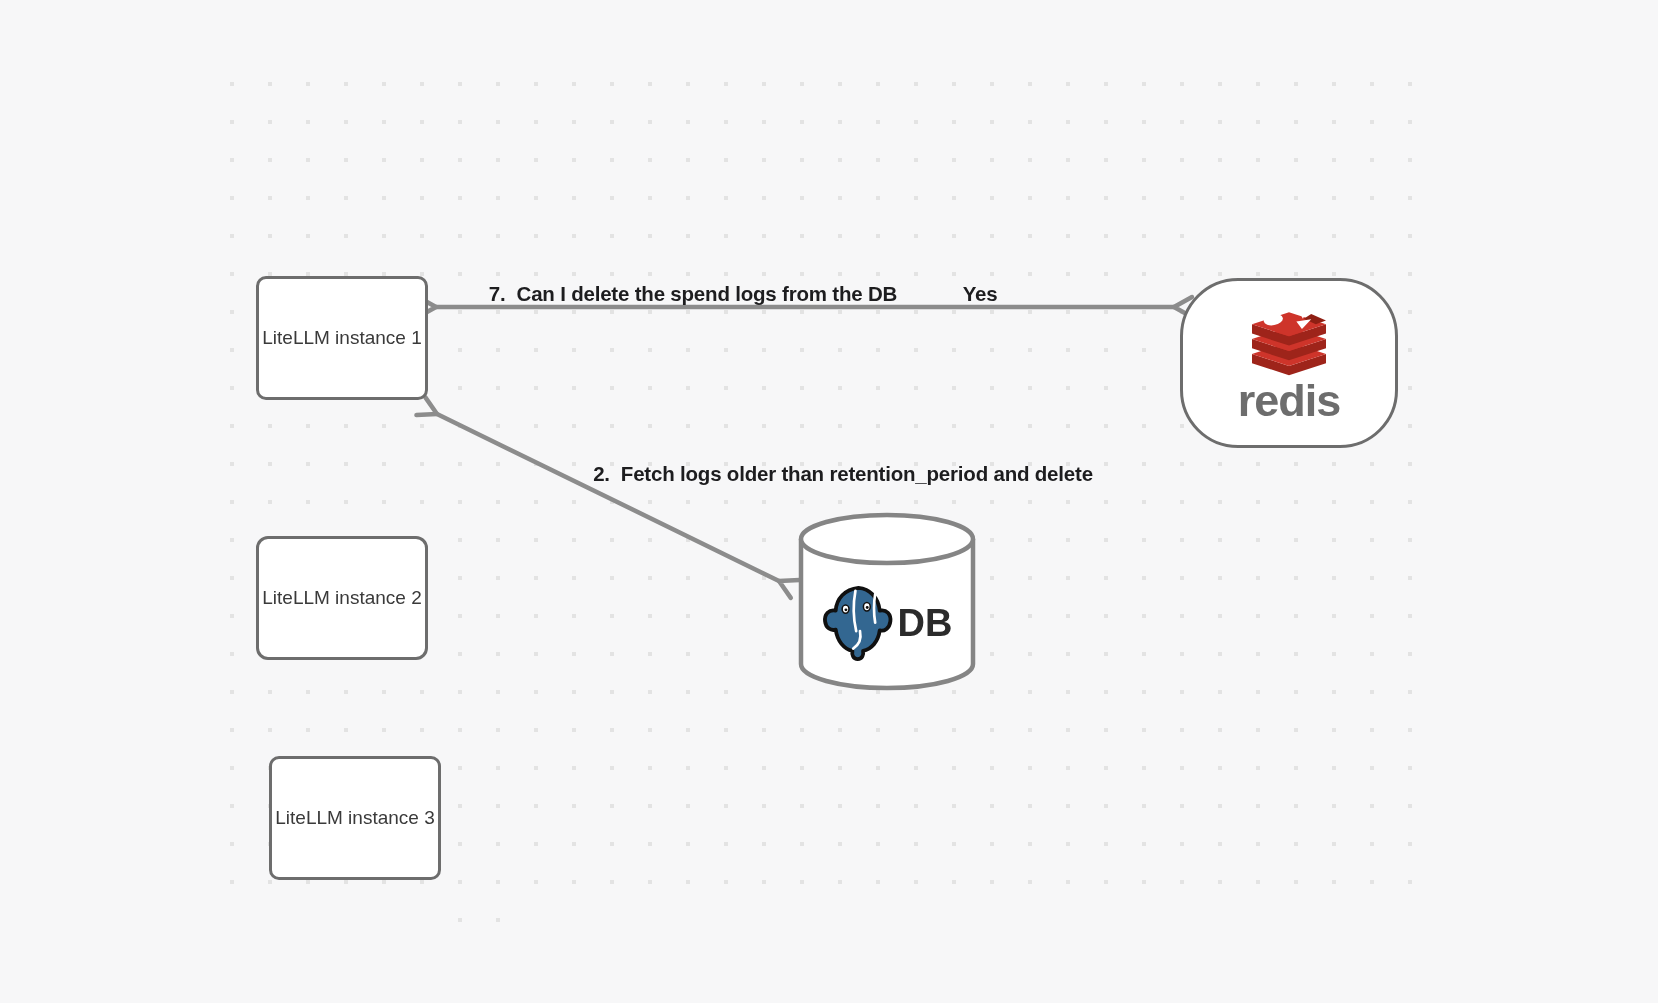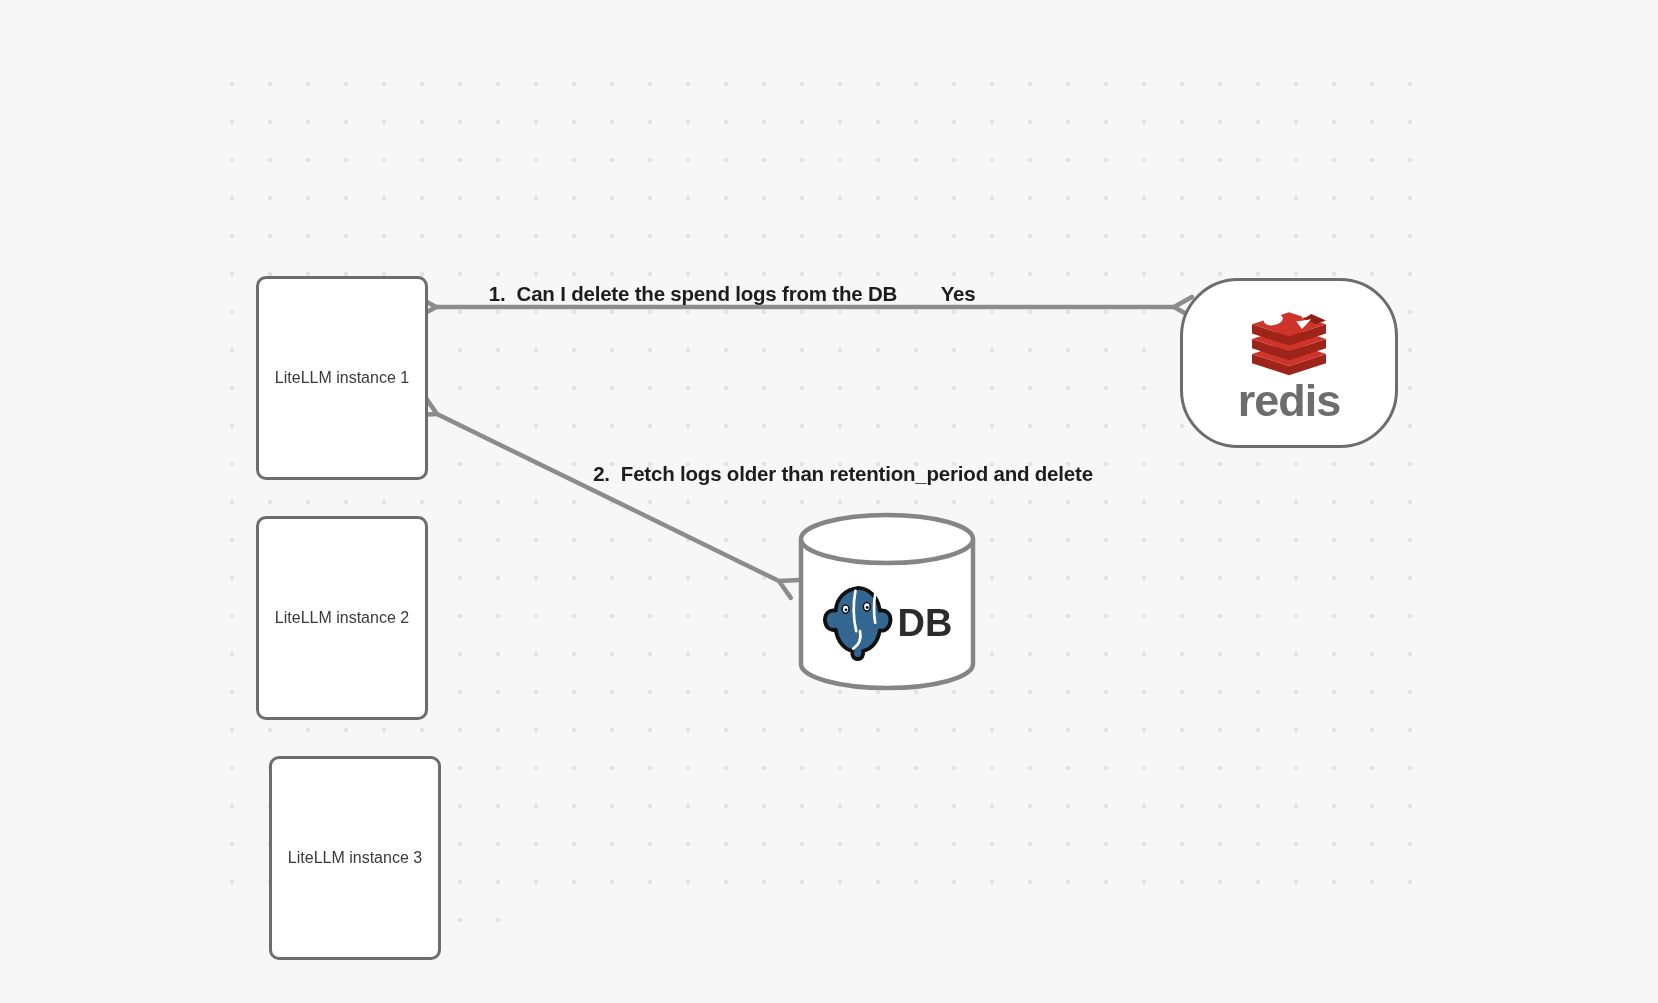--- a/index.html
+++ b/index.html
@@ -12,27 +12,27 @@
     position:absolute;
     background-image: radial-gradient(circle at 19px 19px, #e3e3e3 2.2px, rgba(0,0,0,0) 2.3px);
     background-size: 38px 38px;
   }
   #dots-main  { left:213px; top:65px;  width:1216px; height:836px; }
   #dots-patch { left:441px; top:901px; width:77px;   height:38px;  }
 
   #edge-layer { position:absolute; left:0; top:0; }
 
   .node {
-    position:absolute; width:172px; height:204px; box-sizing:border-box;
+    position:absolute; width:172px; height:124px; box-sizing:border-box;
     background:#ffffff; border:3.5px solid #6d6d6d; border-radius:10px;
     display:flex; align-items:center; justify-content:center;
-    color:#3a3a3a; font-size:16px;
+    color:#3a3a3a; font-size:19px;
   }
   #node-1 { left:256px; top:276px; }
-  #node-2 { left:256px; top:516px; }
+  #node-2 { left:256px; top:536px;border-radius:12px; }
   #node-3 { left:256px; top:756px;margin-left:13px; }
 
   #redis-node {
     position:absolute; left:1180px; top:278px; width:218px; height:170px;
     box-sizing:border-box; background:#ffffff; border:3.5px solid #6d6d6d;
     border-radius:58px; display:flex; flex-direction:column;
     align-items:center; justify-content:center;
   }
   .redis-word {
     font-weight:700; font-size:45px; line-height:1; color:#6d6d6d;
@@ -44,21 +44,21 @@
     display:flex; align-items:center; justify-content:center;
   }
   #db-label { font-size:38px; font-weight:700; color:#2b2b2b; letter-spacing:0; }
 
   .edge-label {
     position:absolute; transform:translateX(-50%);
     font-weight:700; font-size:20.5px; letter-spacing:-0.2px;
     color:#1d1d1f; white-space:pre; line-height:22px;
   }
   #edge1-label    { left:693px; top:283px; }
-  #edge1-response { left:958px; top:283px; }
+  #edge1-response { left:980px; top:283px; }
   #edge2-label    { left:843px; top:457px;margin-top:6px; }
 </style>
 </head>
 <body>
 
 <div class="dots" id="dots-main"></div>
 <div class="dots" id="dots-patch"></div>
 
 <svg id="edge-layer" width="1658" height="1003" viewBox="0 0 1658 1003">
   <defs>
@@ -117,15 +117,15 @@
     <path d="M70,13 C68,25 68,39 70,51" fill="none" stroke="#ffffff" stroke-width="3.5" stroke-linecap="round"></path>
     <path d="M50,62 C52,72 49,80 41,85" fill="none" stroke="#ffffff" stroke-width="3.5" stroke-linecap="round"></path>
     <ellipse cx="31" cy="33" rx="4.5" ry="5.5" fill="#ffffff" stroke="#101010" stroke-width="2"></ellipse>
     <circle cx="31.5" cy="34" r="1.9" fill="#101010"></circle>
     <ellipse cx="59" cy="30" rx="4.5" ry="5.5" fill="#ffffff" stroke="#101010" stroke-width="2"></ellipse>
     <circle cx="59.5" cy="31" r="1.9" fill="#101010"></circle>
   </svg>
   <span id="db-label">DB</span>
 </div>
 
-<div class="edge-label" id="edge1-label">1.  Can I delete the spend logs from the DB</div>
+<div class="edge-label" id="edge1-label">7.  Can I delete the spend logs from the DB</div>
 <div class="edge-label" id="edge1-response">Yes</div>
 <div class="edge-label" id="edge2-label">2.  Fetch logs older than retention_period and delete</div>
 
 </body></html>

